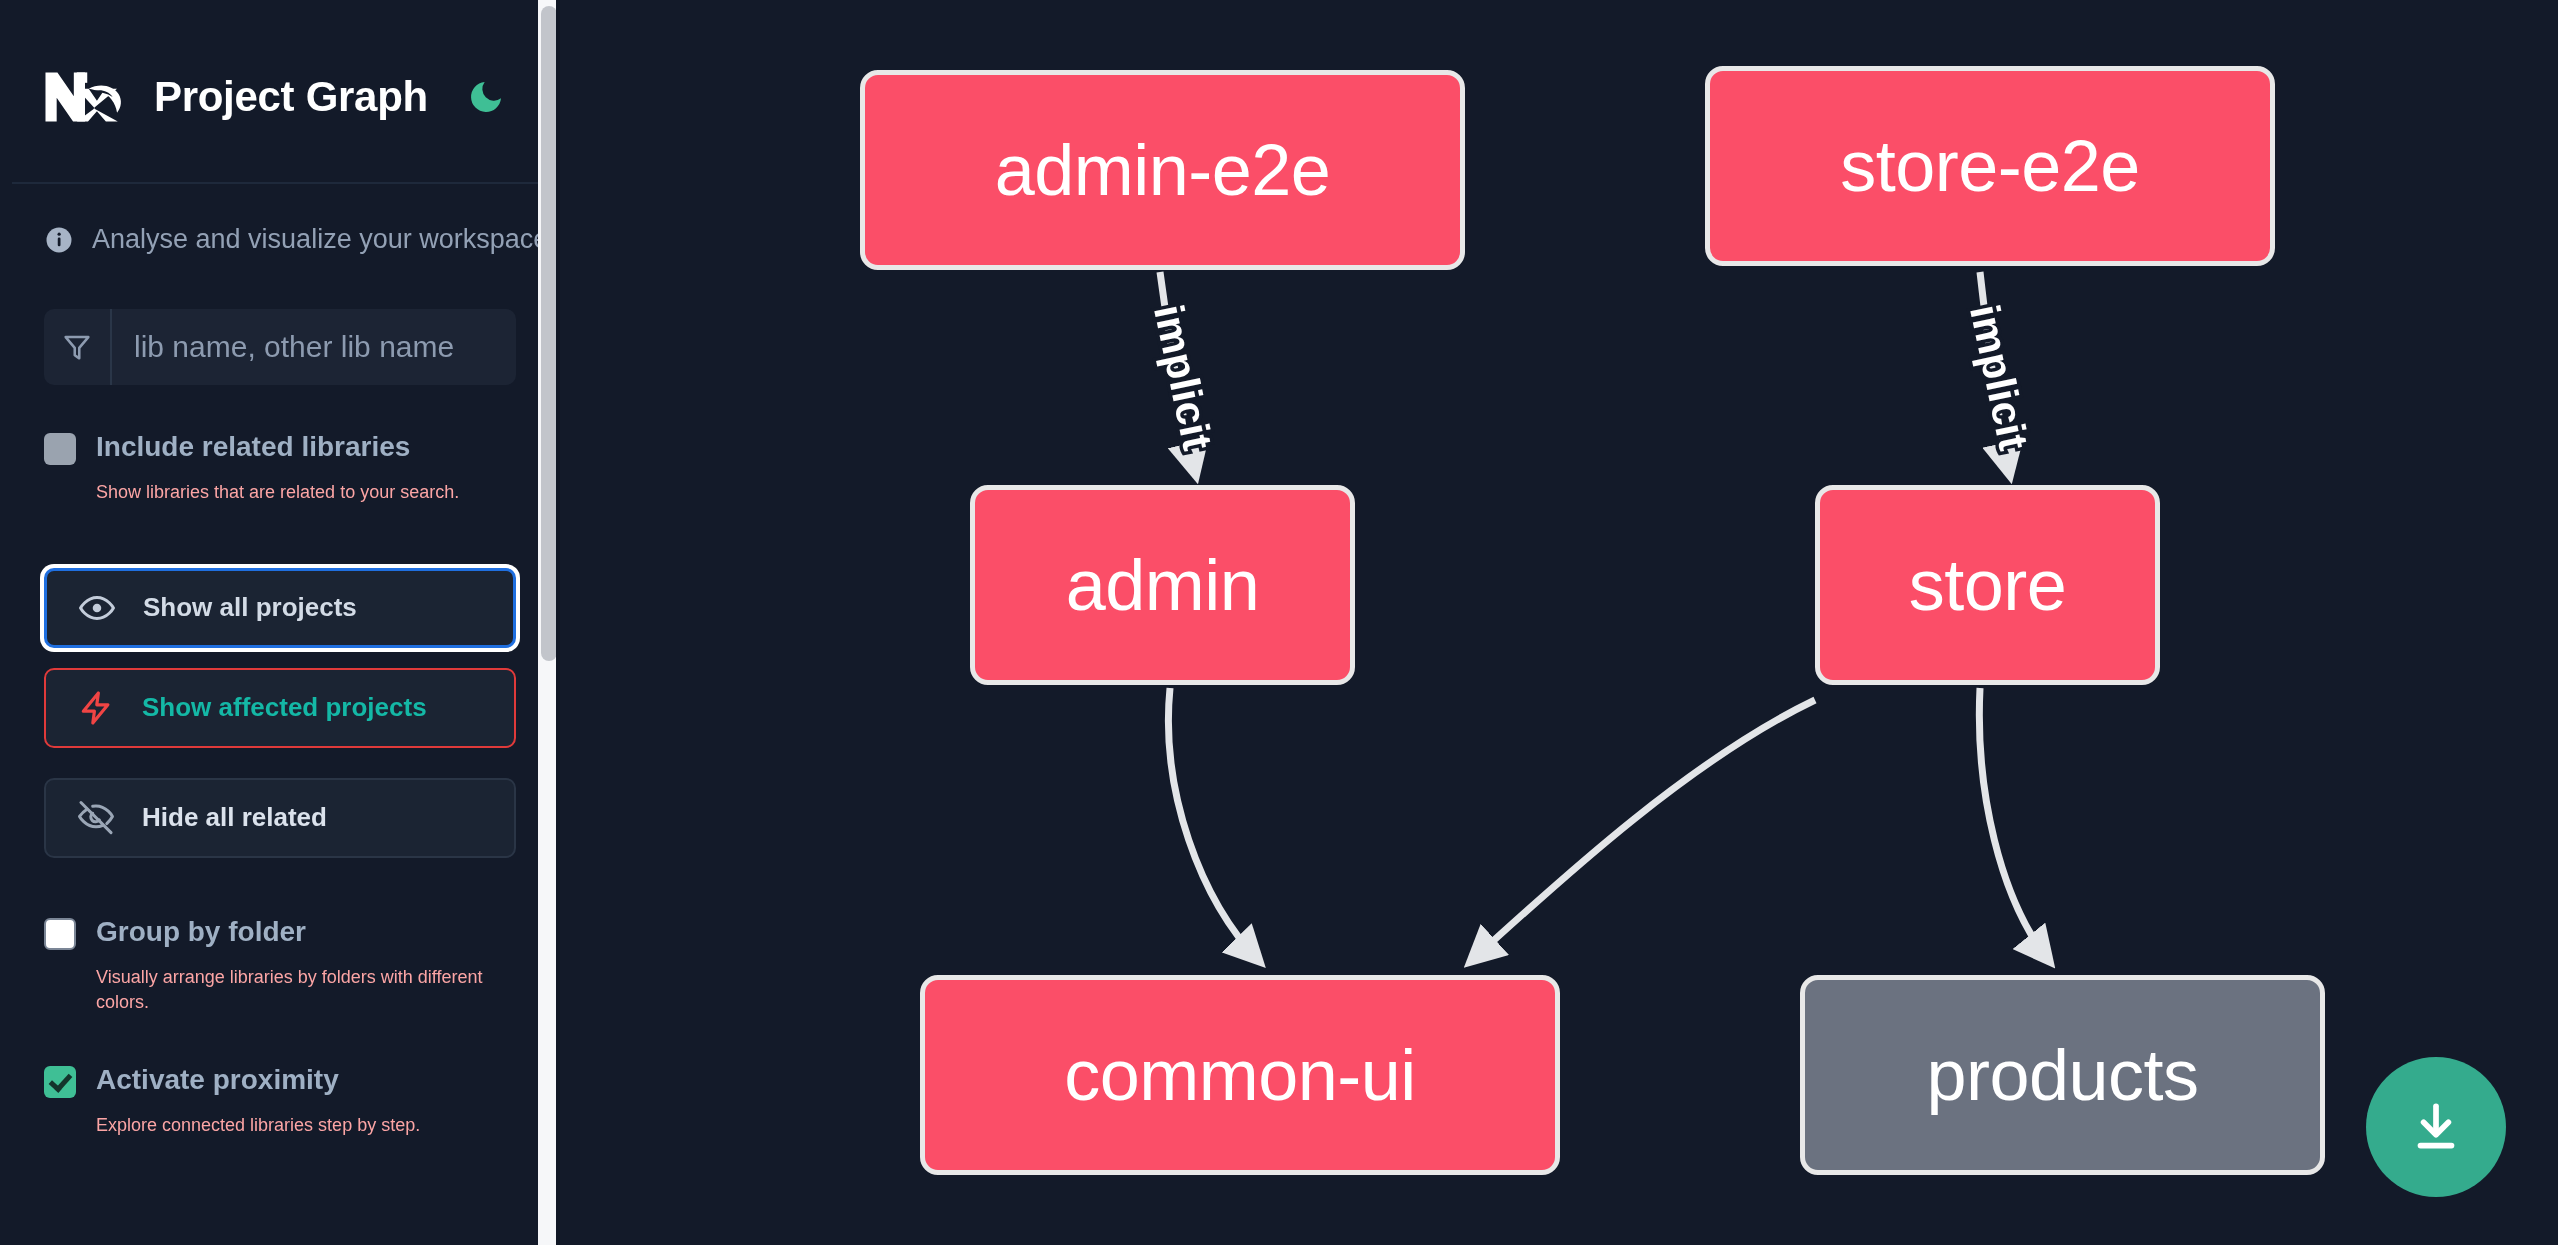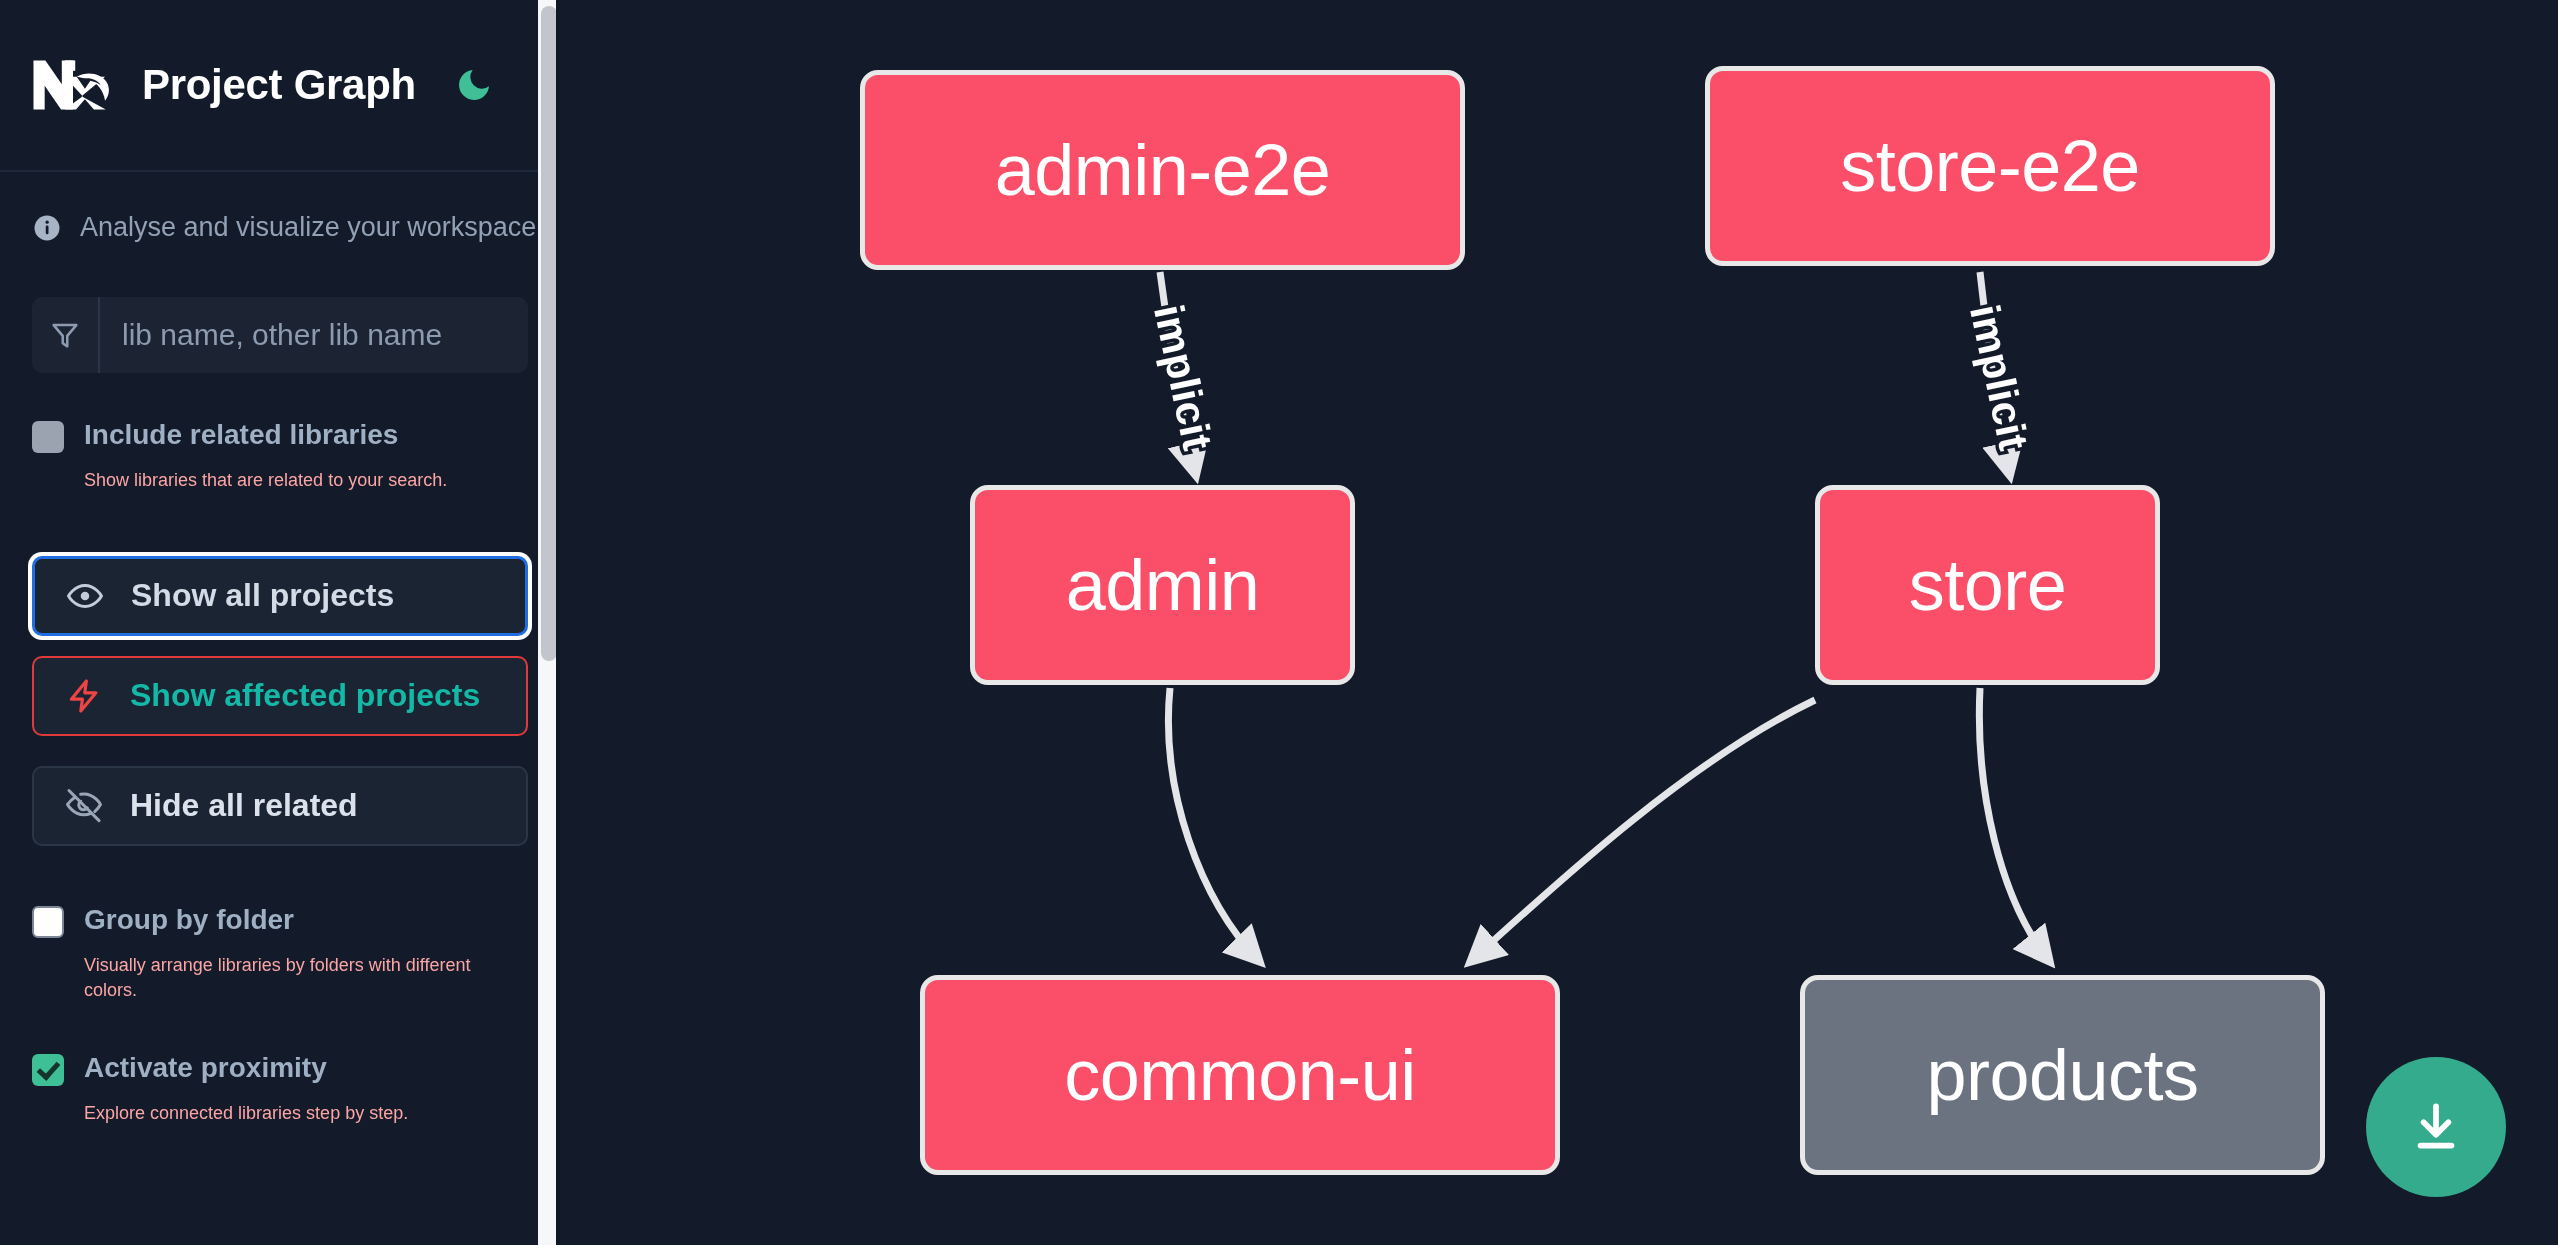--- a/index.html
+++ b/index.html
@@ -28,21 +28,21 @@
     width: 560px;
     height: 1245px;
     background: #131a29;
     flex: 0 0 560px;
     box-sizing: border-box;
     overflow: hidden;
   }
   .sidebar-inner {
     position: absolute;
     inset: 0;
-    padding: 0;
+    padding: 12px;
   }
   .sidebar-header {
     height: 172px;
     display: flex;
     align-items: center;
     padding-left: 32px;
     box-sizing: border-box;
     border-bottom: 2px solid #1e293b;
   }
   .nx-logo {
@@ -159,21 +159,21 @@
 
   .btn {
     margin: 0 32px;
     height: 80px;
     border-radius: 10px;
     display: flex;
     align-items: center;
     gap: 26px;
     padding-left: 30px;
     box-sizing: border-box;
-    font-size: 32px;
+    font-size: 26px;
     font-weight: 700;
     cursor: pointer;
     background: #1b2433;
     color: #d3dbe6;
     border: 2px solid transparent;
   }
   .btn.focus {
     border: 3px solid #1f6fe0;
     box-shadow: 0 0 0 4px #ffffff;
     margin-top: 62px;

